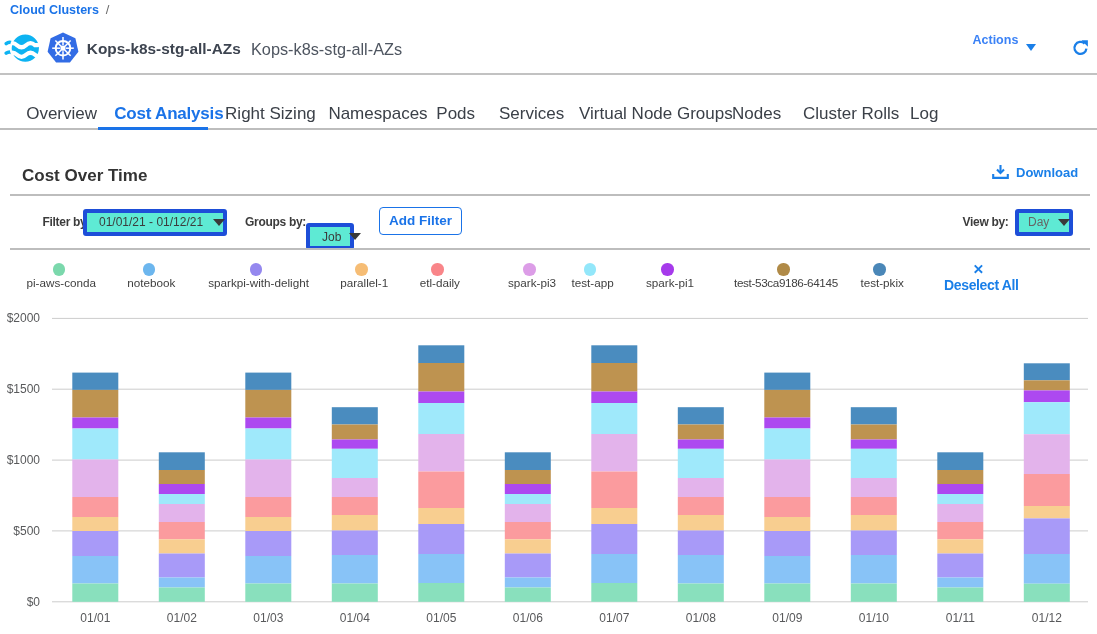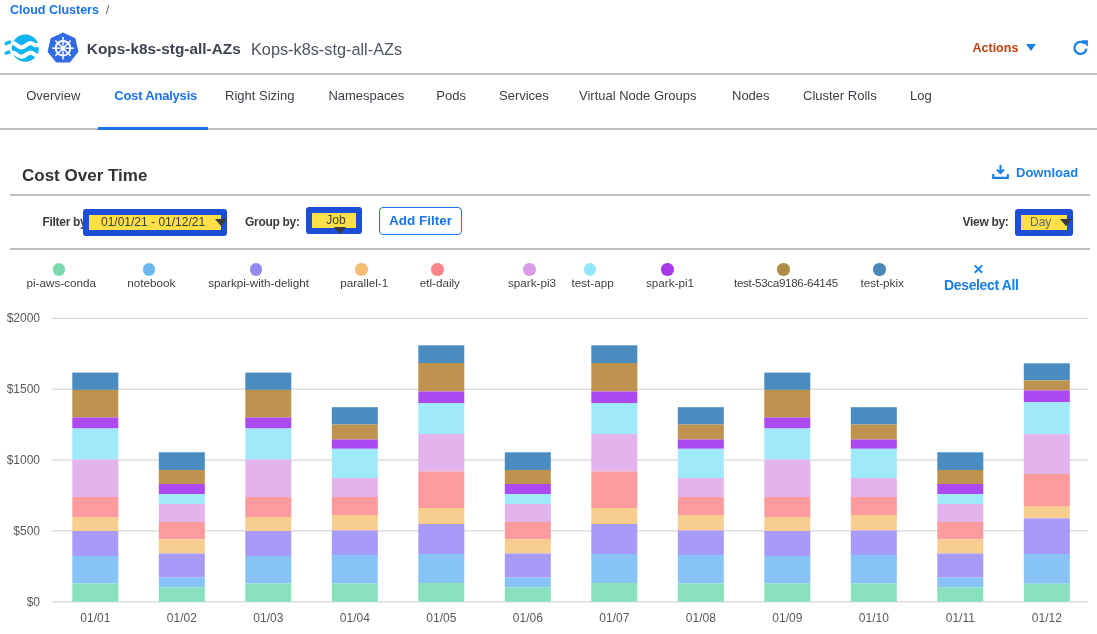--- a/index.html
+++ b/index.html
@@ -1,22 +1,22 @@
 <!DOCTYPE html>
 <html><head>
 <meta charset="utf-8">
 <style>
 * { margin:0; padding:0; box-sizing:border-box; }
 html,body { width:1097px; height:634px; background:#ffffff; font-family:"Liberation Sans", sans-serif; position:relative; overflow:hidden; }
 .abs { position:absolute; }
-.sel { position:absolute; border:6px solid #1d4ed8; border-radius:3px; background:#fde047; display:flex; align-items:center; font-size:12px; color:#3c3c3c; white-space:nowrap; }
+.sel { position:absolute; border:4px solid #1d4ed8; border-radius:3px; background:#5eead4; display:flex; align-items:center; font-size:12px; color:#3c3c3c; white-space:nowrap; }
 .tri { width:0; height:0; border-left:6px solid transparent; border-right:6px solid transparent; border-top:7.5px solid #3a3a3a; }
 .dot { width:12.5px; height:12.5px; border-radius:50%; display:inline-block; flex:none; margin-right:5px; }
 .leg { position:absolute; top:263px; height:13px; display:flex; align-items:center; font-size:11.7px; color:#3f3f3f; white-space:nowrap;flex-direction:column; }
-.tab { position:absolute; top:88px; font-size:13px; color:#3b4048; white-space:nowrap; }
+.tab { position:absolute; top:104px; font-size:17px; color:#3b4048; white-space:nowrap; }
 .lbl { position:absolute; font-size:12px; font-weight:bold; color:#3c3c3c; letter-spacing:-0.3px; }
 </style>
 </head>
 <body>
 
 <div class="abs" style="left:10px; top:2px; font-size:12.5px; font-weight:bold; color:#1a73e8;">Cloud Clusters&nbsp; <span style="color:#6b6b6b; font-weight:normal; font-size:13px;">/</span></div>
 
 <svg class="abs" style="left:4px; top:31px;" width="80" height="36" viewBox="0 0 80 36">
   <defs>
       <clipPath id="spotclip">
@@ -44,21 +44,21 @@
       <line x1="-10.8" y1="0" x2="-3" y2="0"></line>
       <line x1="3" y1="0" x2="10.8" y2="0"></line>
     </g>
     <rect x="-2.5" y="-2.5" width="5" height="5" fill="#ffffff"></rect>
   </g>
 </svg>
 
 <div class="abs" style="left:86.8px; top:40px; font-size:15.4px; font-weight:bold; color:#3d4450;">Kops-k8s-stg-all-AZs</div>
 <div class="abs" style="left:251px; top:39.5px; font-size:16.3px; color:#4e5560;">Kops-k8s-stg-all-AZs</div>
 
-<div class="abs" style="left:972.5px; top:41px; font-size:12.5px; font-weight:bold; color:#c2410c;">Actions</div>
+<div class="abs" style="left:972.5px; top:33px; font-size:12.5px; font-weight:bold; color:#3b82f6;">Actions</div>
 <div class="abs" style="left:1025.7px; top:44.3px; width:0; height:0; border-left:5.4px solid transparent; border-right:5.4px solid transparent; border-top:7.3px solid #1a7fe8;"></div>
 <svg class="abs" style="left:1072px; top:40px;" width="17" height="16" viewBox="0 0 17 16">
   <path d="M 14.4 8.6 A 6 6 0 1 1 12.6 3.6" fill="none" stroke="#1a7fe8" stroke-width="2.3"></path>
   <polygon points="9.4,0.2 15.9,0.2 15.9,6.7" fill="#1a7fe8"></polygon>
 </svg>
 
 <div class="abs" style="left:0; top:72.8px; width:1097px; height:2px; background:#c2c2c2;"></div>
 
 <div class="tab" style="left:26.2px;">Overview</div>
 <div class="tab" style="left:114.2px; color:#1a73e8; font-weight:bold; letter-spacing:-0.2px;">Cost Analysis</div>
@@ -82,22 +82,22 @@
   </g>
 </svg>
 <div class="abs" style="left:1016px; top:165px; font-size:13px; font-weight:bold; color:#1a7fe8;">Download</div>
 <div class="abs" style="left:10px; top:193.5px; width:1080px; height:2px; background:#bdbdbd;"></div>
 
 <div class="lbl" style="left:26.5px; top:215px;margin-left:16px;">Filter by:</div>
 <div class="sel" style="left:83px; top:208.5px; width:144px; height:27px; padding:0 10px 0 12px;">
   <span>01/01/21 - 01/12/21</span>
     <span class="tri" style="margin-left:10px;"></span>
 </div>
-<div class="lbl" style="left:245px; top:215px;">Group by:</div>
-<div class="sel" style="left:306px; top:207px; width:56px; height:27px; padding:0 8px 0 12px;flex-direction:column;">
+<div class="lbl" style="left:245px; top:215px;">Groups by:</div>
+<div class="sel" style="left:306px; top:223px; width:48px; height:27px; padding:0 8px 0 12px;">
   <span>Job</span>
     <span class="tri" style="margin-left:8px;"></span>
 </div>
 <div class="abs" style="left:379px; top:206.7px; width:83px; height:28.6px; border:1.5px solid #1a73e8; border-radius:4px; background:#fff; font-size:13.5px; font-weight:bold; color:#1a73e8; display:flex; align-items:center; justify-content:center;">Add Filter</div>
 <div class="lbl" style="left:962.5px; top:215px;">View by:</div>
 <div class="sel" style="left:1015px; top:208.5px; width:58px; height:27px; padding:0 8px 0 9px; color:#666;">
   <span>Day</span>
     <span class="tri" style="margin-left:9px;"></span>
 </div>
 <div class="abs" style="left:10px; top:248px; width:1080px; height:2px; background:#bdbdbd;"></div>

